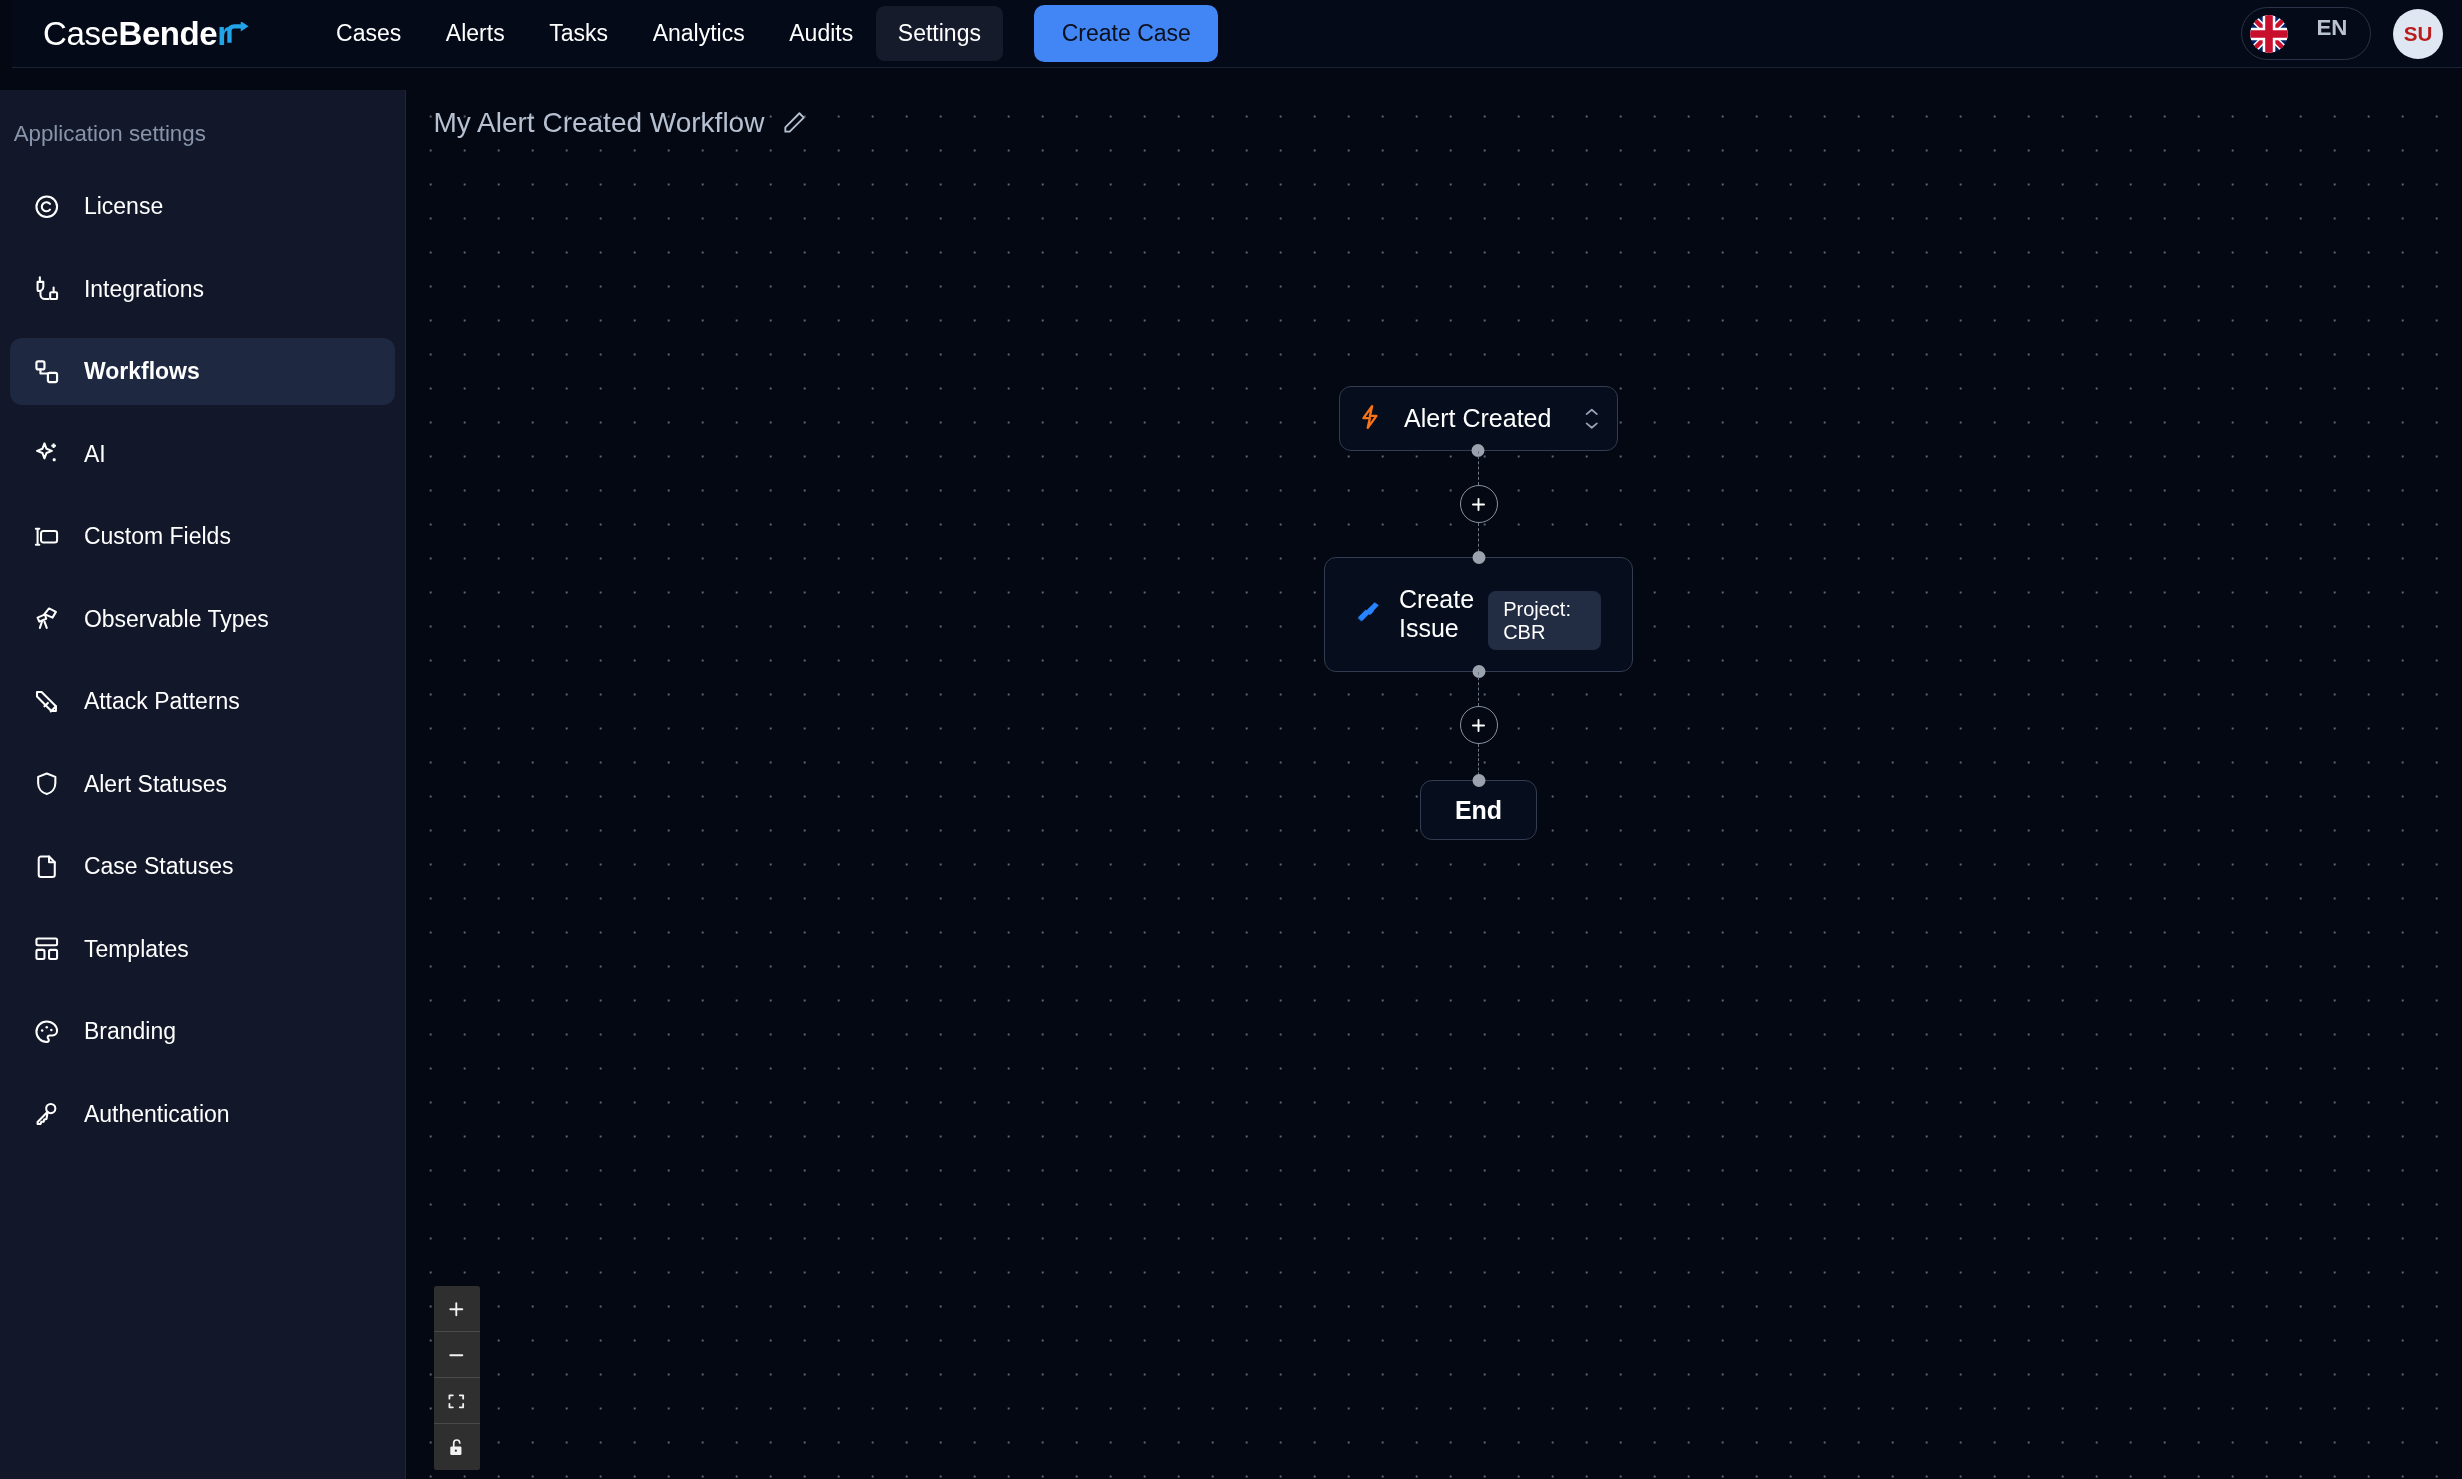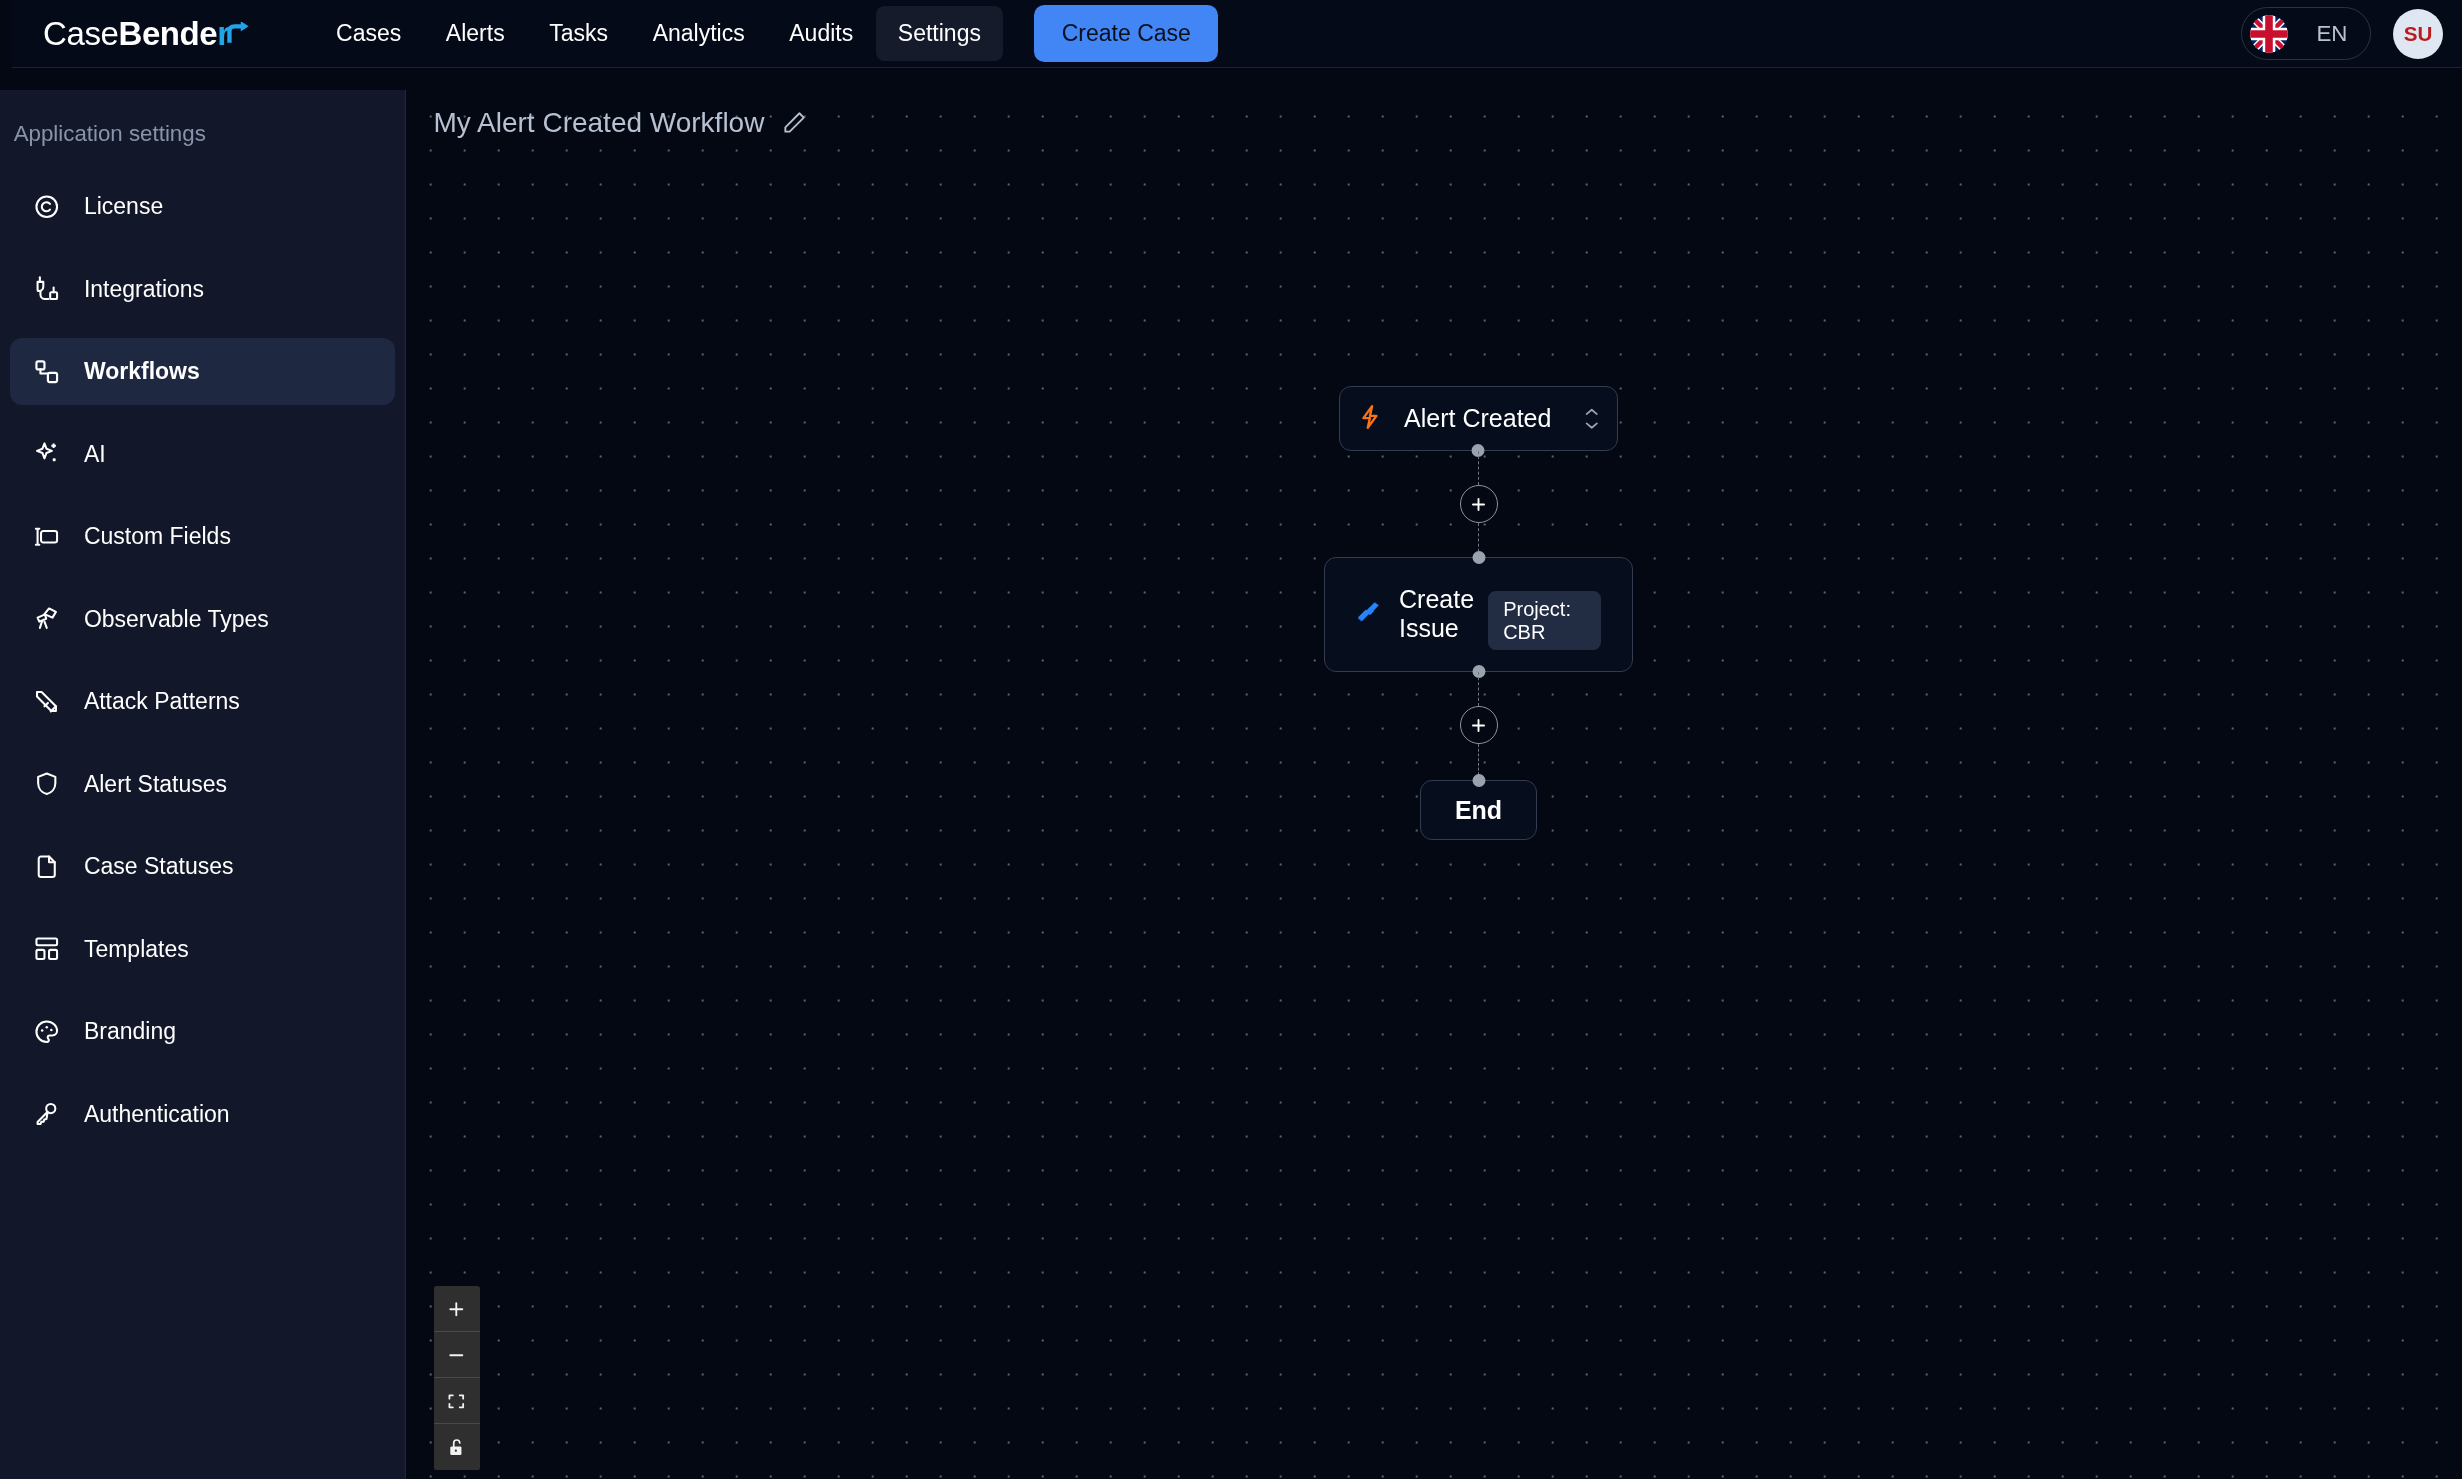--- a/index.html
+++ b/index.html
@@ -46,24 +46,25 @@
     font-size: 23px; font-weight: 400;
     padding: 14.6px 27.5px; border-radius: 10.3px;
     border: none; cursor: pointer; white-space: nowrap;
   }
 
   .header-right {
     margin-left: auto; margin-right: 31px;
     display: flex; align-items: center; gap: 22.3px;
   }
   .lang-pill {
-    display: flex; align-items: center; gap: 28px;
+    display: flex; align-items: flex-start; gap: 28px;
     border: 0.9px solid #2a3347; border-radius: 858px;
     padding: 6.9px 22.3px 6.9px 8.6px;
     cursor: pointer;
+    font-weight: bold;
   }
   .flag { width: 38px; height: 38px; border-radius: 50%; overflow: hidden; flex: none; }
   .lang-label { font-size: 22.3px; color: #b9c2d0; }
   .avatar {
     width: 50px; height: 50px; border-radius: 50%;
     background: #dfe7f3; color: #b91c1c;
     display: flex; align-items: center; justify-content: center;
     font-size: 20.6px; font-weight: 700; cursor: pointer;
   }
 

